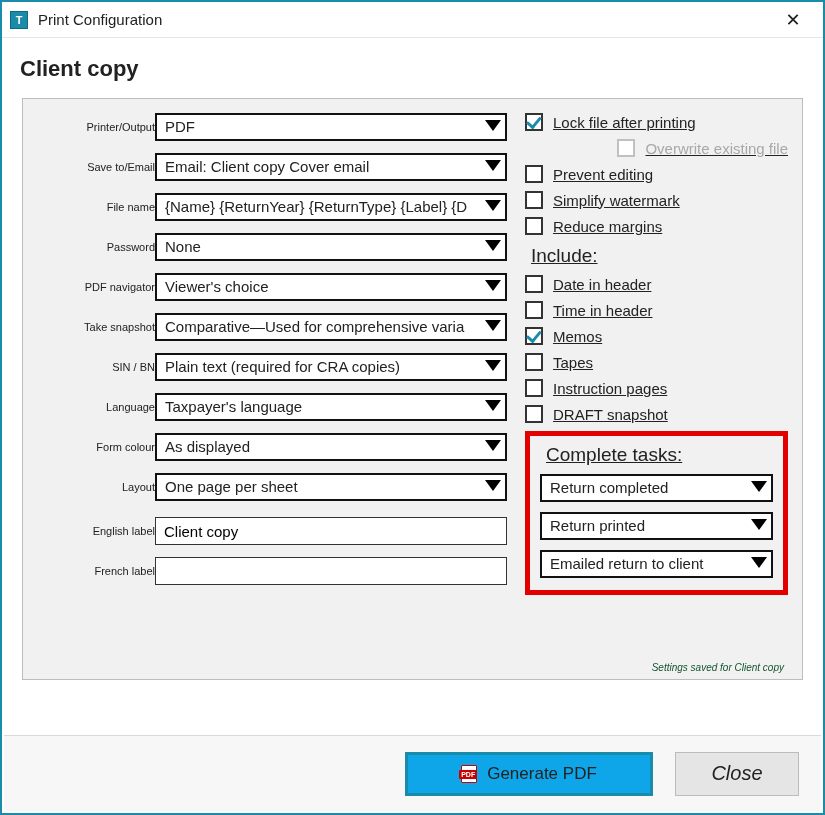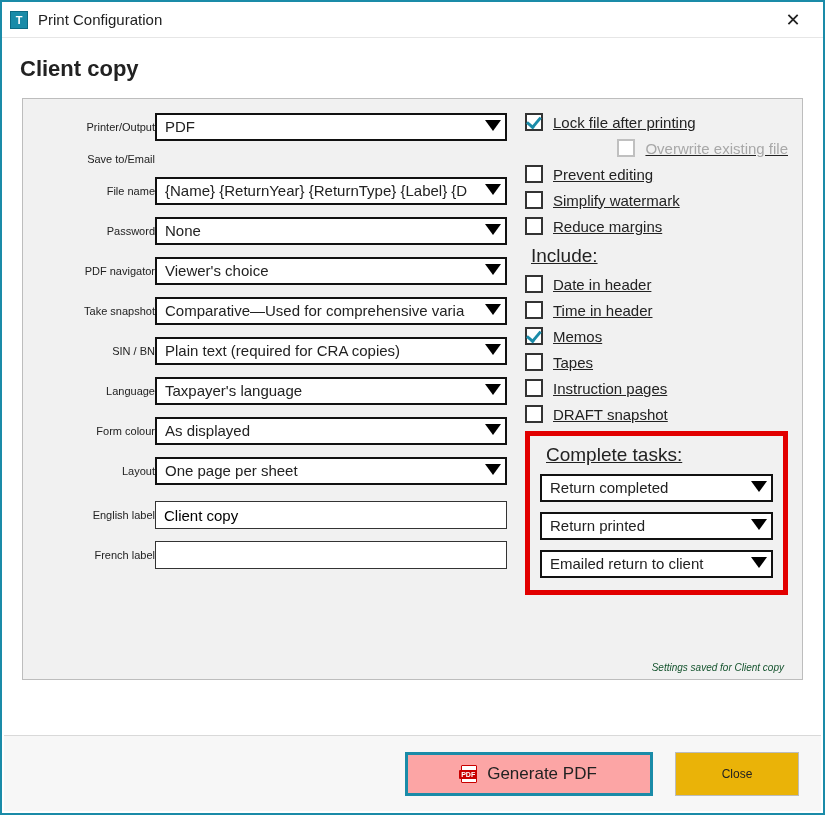--- a/index.html
+++ b/index.html
@@ -94,30 +94,30 @@
     background: #f7f7f7;
     display: flex;
     justify-content: flex-end;
     align-items: center;
     padding-right: 22px;
     gap: 22px;
   }
   .btn-primary {
     height: 44px; width: 248px;
     border: 3px solid #1a8ba8;
-    background: #fca5a5;
+    background: #0ea5e9;
     display: inline-flex; align-items: center; justify-content: center;
     font-size: 17px; gap: 10px;
     cursor: pointer;
   }
   .btn-secondary {
     height: 44px; width: 124px;
-    border: 1px solid #bcbcbc; background: #eab308;
-    font-size: 12px; cursor: pointer;
-    display:inline-flex;align-items:center;justify-content:center;
+    border: 1px solid #bcbcbc; background: #e5e5e5;
+    font-size: 20px; cursor: pointer;
+    display:inline-flex;align-items:center;justify-content:center;font-style:italic;
   }
   .pdf-icon {
     width: 16px; height: 18px; position: relative;
   }
   .pdf-icon:before{
     content:""; position:absolute; inset:0;
     background: #fff; border:1px solid #c90000; border-radius:1px;
   }
   .pdf-icon:after{
     content:"PDF"; position:absolute; left:-2px; top:5px;
@@ -144,20 +144,24 @@
       <div class="form-row">
         <label class="lbl">Printer/Output</label>
         <div class="sel">
           <span class="sel-text">PDF</span>
           <span class="sel-caret"></span>
         </div>
       </div>
 
       <div class="form-row">
         <label class="lbl">Save to/Email</label>
+        <div class="sel">
+          <span class="sel-text">Email: Client copy Cover email</span>
+          <span class="sel-caret"></span>
+        </div>
       </div>
 
       <div class="form-row">
         <label class="lbl">File name</label>
         <div class="sel">
           <span class="sel-text">{Name} {ReturnYear} {ReturnType} {Label} {D</span>
           <span class="sel-caret"></span>
         </div>
       </div>
 

